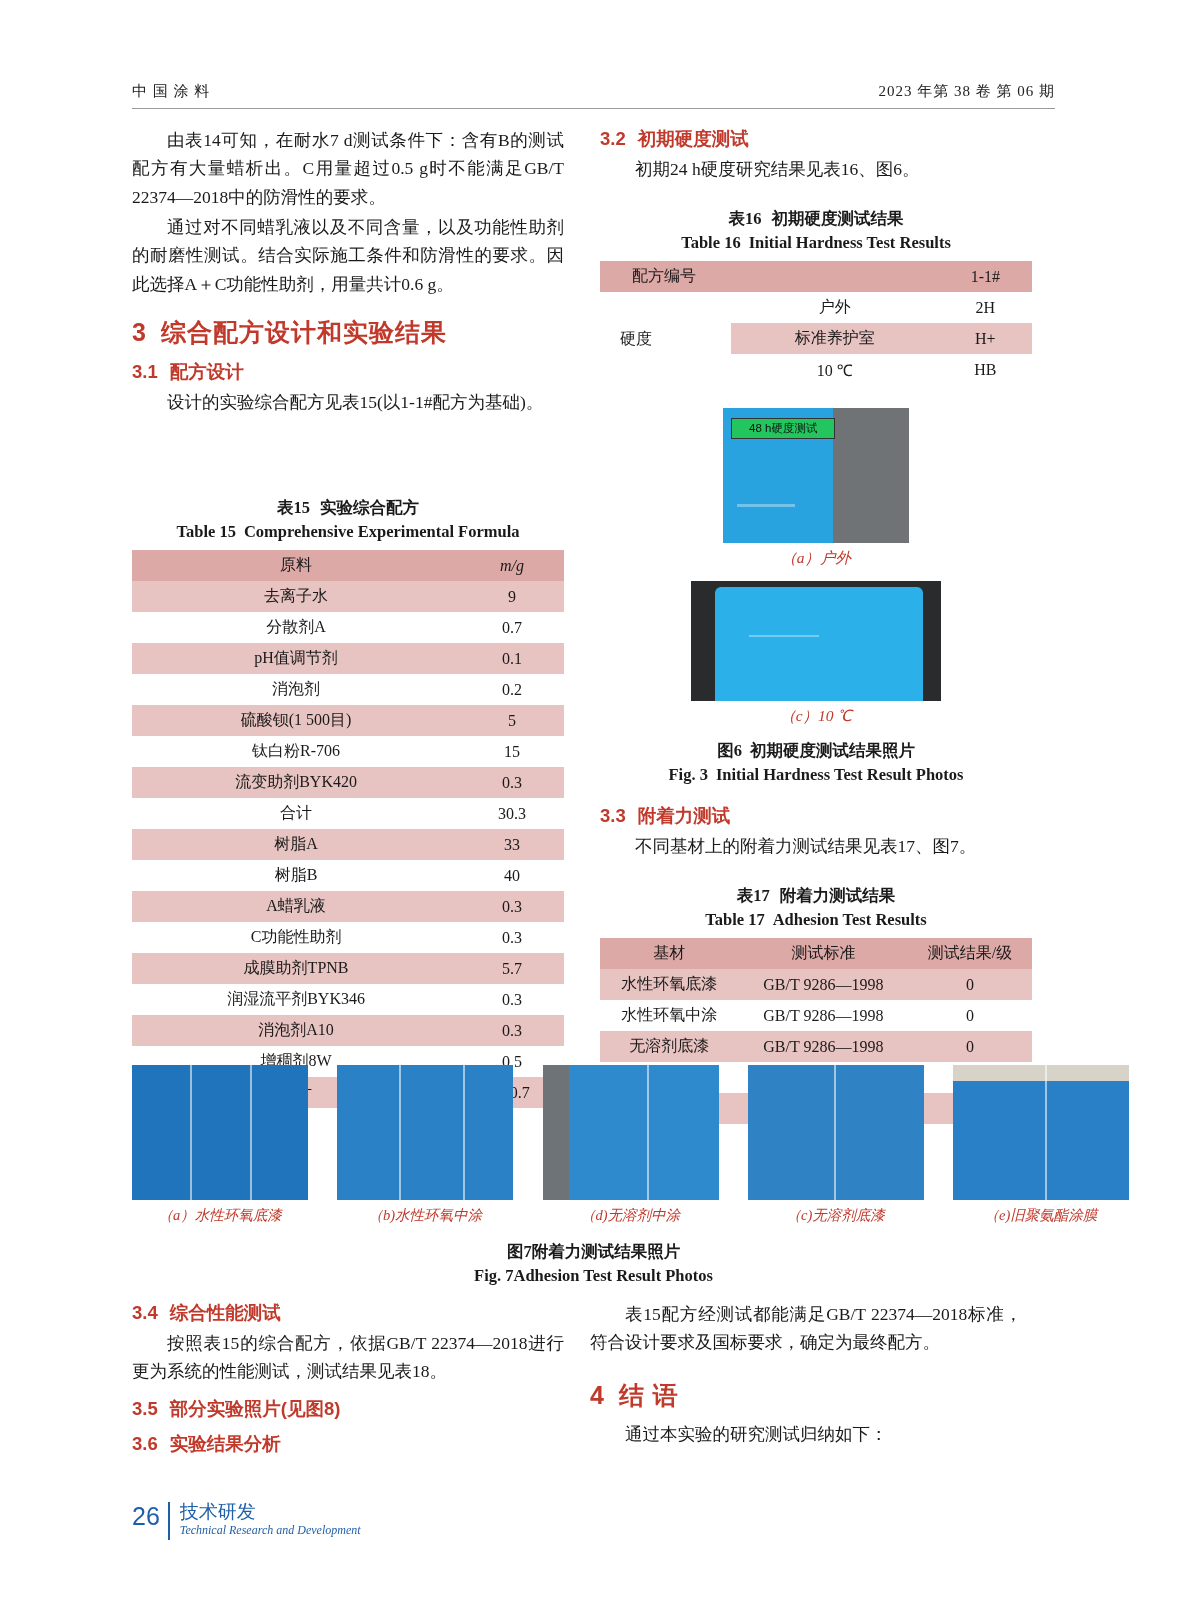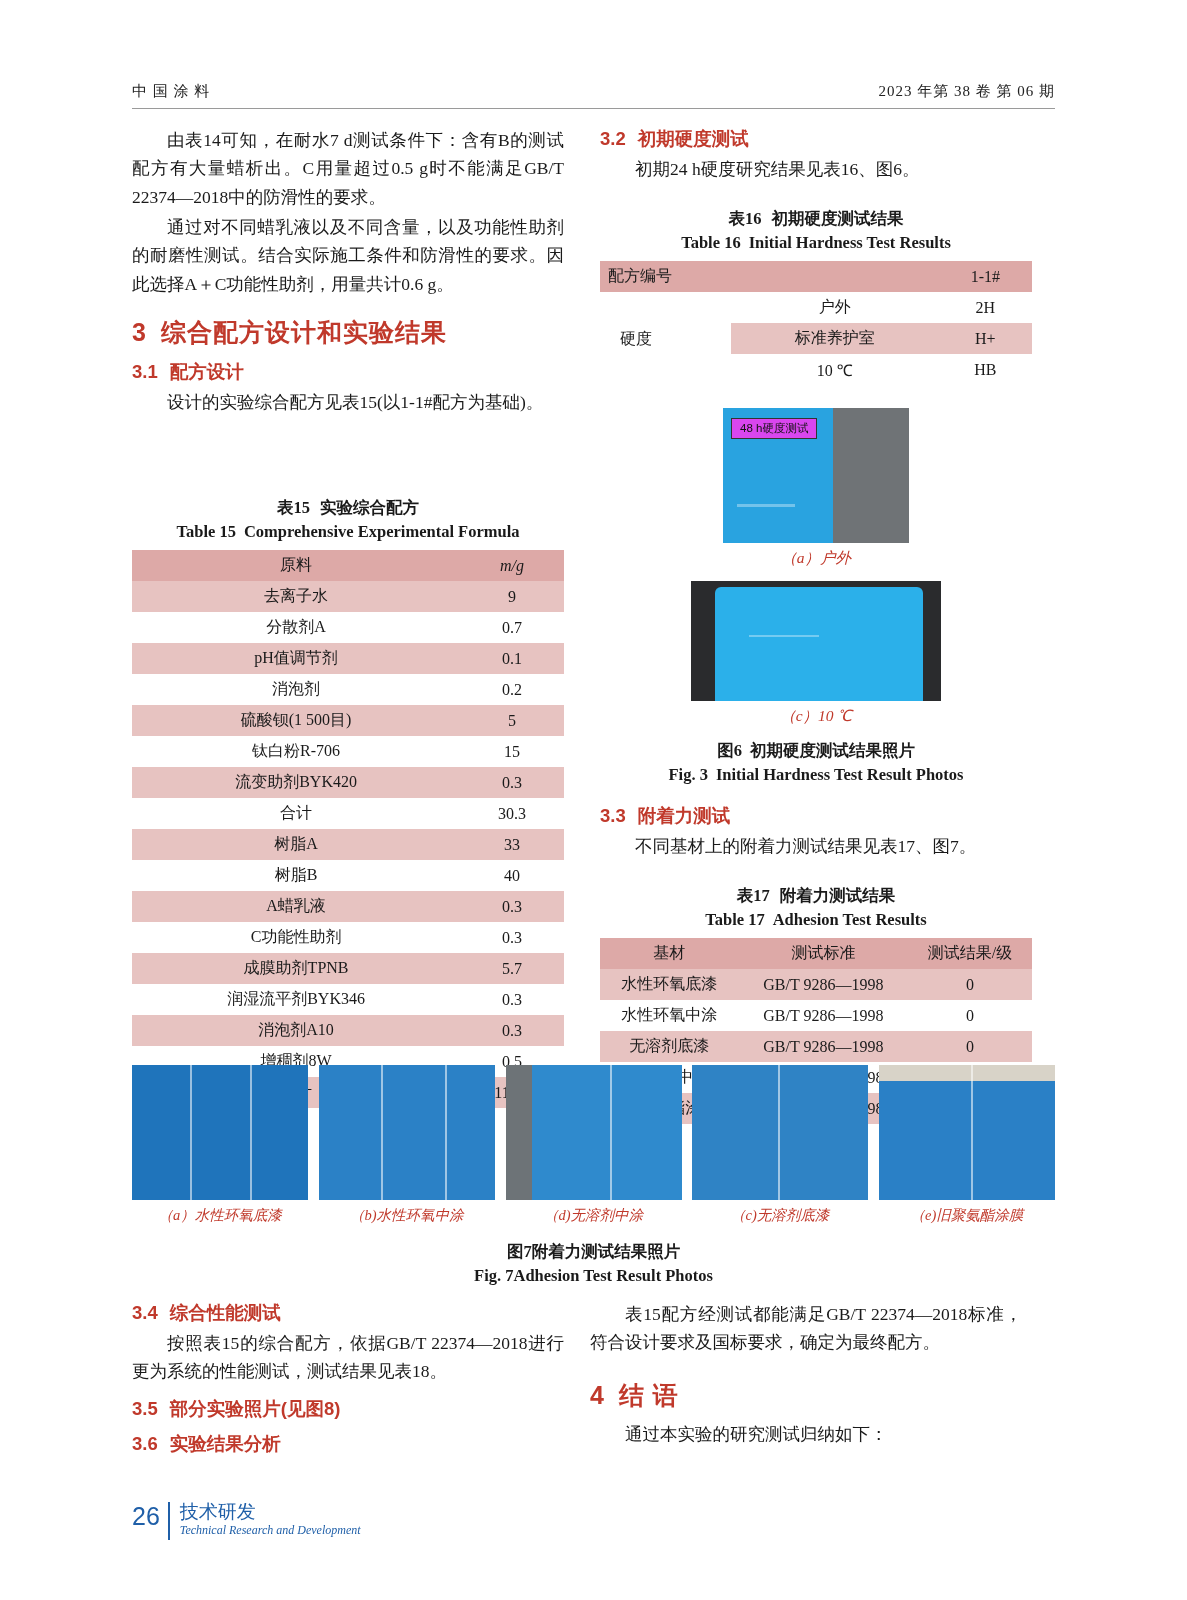--- a/index.html
+++ b/index.html
@@ -163,21 +163,21 @@
     color: #1f5fa8;
     font-style: italic;
     font-family: "Liberation Serif", serif;
   }
 
   
   .strip {
     position: absolute;
     left: 132px;
     top: 1065px;
-    width: 923px;
+    width: 997px;
     display: flex;
     justify-content: space-between;
   }
   .strip .cell { width: 176px; }
   .strip .photo { height: 135px; }
   .strip .subcap { font-size: 14.5px; margin-top: 6px; }
 
   .stripcap {
     position: absolute;
     left: 132px;
@@ -187,24 +187,24 @@
     font-size: 16.5px;
     font-weight: bold;
     line-height: 1.45;
   }
 
   
   .pan-dark { position:absolute; background:#1d1f22; }
   .pan-blue { position:absolute; background:#2b86cc; }
   .lbl48 {
     position: absolute;
-    background: #d946ef;
+    background: #22c55e;
     border: 1px solid #333;
     font-size: 11.5px;
-    padding: 2px 8px;
+    padding: 2px 17px;
     font-family: "Liberation Sans", sans-serif;
     color:#111;
   }
   .streak { position:absolute; background:rgba(255,255,255,.35); }
   .vsplit { position:absolute; background:rgba(255,255,255,.55); width:2px; top:0; bottom:0;}
 </style>
 </head>
 <body>
 
 <div class="page">
@@ -323,21 +323,21 @@
     <p class="body">初期24 h硬度研究结果见表16、图6。</p>
 
     <div class="tcap">
       <div class="cn"><span class="lab">表16</span><span>初期硬度测试结果</span></div>
       <div class="en"><span class="lab">Table 16</span><span>Initial Hardness Test Results</span></div>
     </div>
 
     <table class="data" id="table16">
         <tbody>
           <tr class="head">
-            <td class="toprule midrule" colspan="2" style="text-align:left;padding-left:8px">配方编号</td>
+            <td class="toprule midrule" colspan="2" style="text-align:left;padding-left:32px">配方编号</td>
             <td class="toprule midrule">1-1#</td>
           </tr>
           <tr class="plain">
             <td rowspan="3" class="plain botrule" style="background:#fff;text-align:left;padding-left:20px;">硬度</td>
             <td class="">户外</td>
             <td class="">2H</td>
           </tr>
           <tr class="shade">
             <td class="">标准养护室</td>
             <td class="">H+</td>

